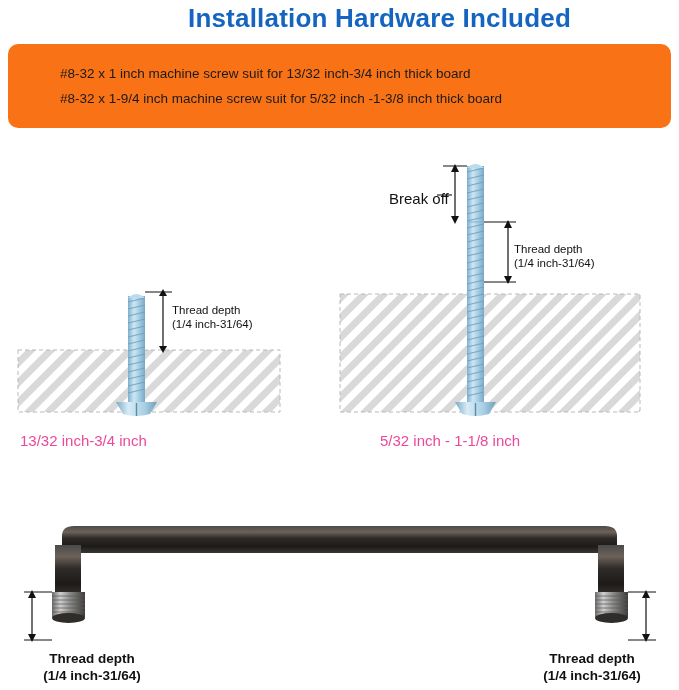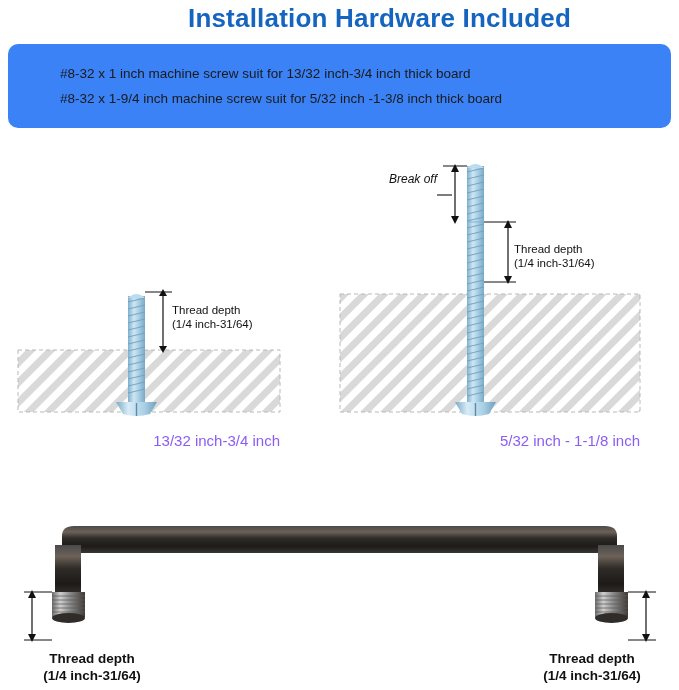--- a/index.html
+++ b/index.html
@@ -33,41 +33,41 @@
     letter-spacing: 0.2px;
     line-height: 36px;
     padding-left: 40px;
   }
   .notebox {
     position: absolute;
     top: 44px;
     left: 8px;
     width: 663px;
     height: 84px;
-    background: #3b82f6;
+    background: #f97316;
     border-radius: 10px;
   }
   .notebox .line {
     position: absolute;
     left: 52px;
     font-size: 13.5px;
     color: #1a1a1a;
     white-space: nowrap;
   }
   .notebox .line1 { top: 22px; }
   .notebox .line2 { top: 47px; }
 
   
   .diagram { position: absolute; top: 0; left: 0; width: 679px; height: 690px; }
 
   .caption {
     position: absolute;
     font-size: 15px;
-    color: #8b5cf6;
-    text-align: right;
+    color: #ec4899;
+    text-align: left;
     white-space: nowrap;
   }
   .cap-left { top: 432px; left: 20px; width: 260px; }
   .cap-right { top: 432px; left: 380px; width: 260px; }
 
   .bottom-label {
     position: absolute;
     font-size: 13.5px;
     font-weight: bold;
     color: #111;
@@ -80,21 +80,21 @@
 
   .annot {
     position: absolute;
     font-size: 11.5px;
     color: #111;
     line-height: 14px;
     white-space: nowrap;
   }
   .annot-left { top: 303px; left: 172px; }
   .annot-right { top: 242px; left: 514px; }
-  .annot-break { top: 172px; left: 389px; font-size: 12px; font-style: italic; }
+  .annot-break { top: 192px; left: 389px; font-size: 15px; }
 </style>
 </head>
 <body>
 
 <div class="page">
 
   <div class="title">Installation Hardware Included</div>
 
   <div class="notebox">
     <div class="line line1">#8-32 x 1 inch machine screw suit for  13/32 inch-3/4 inch thick board</div>

